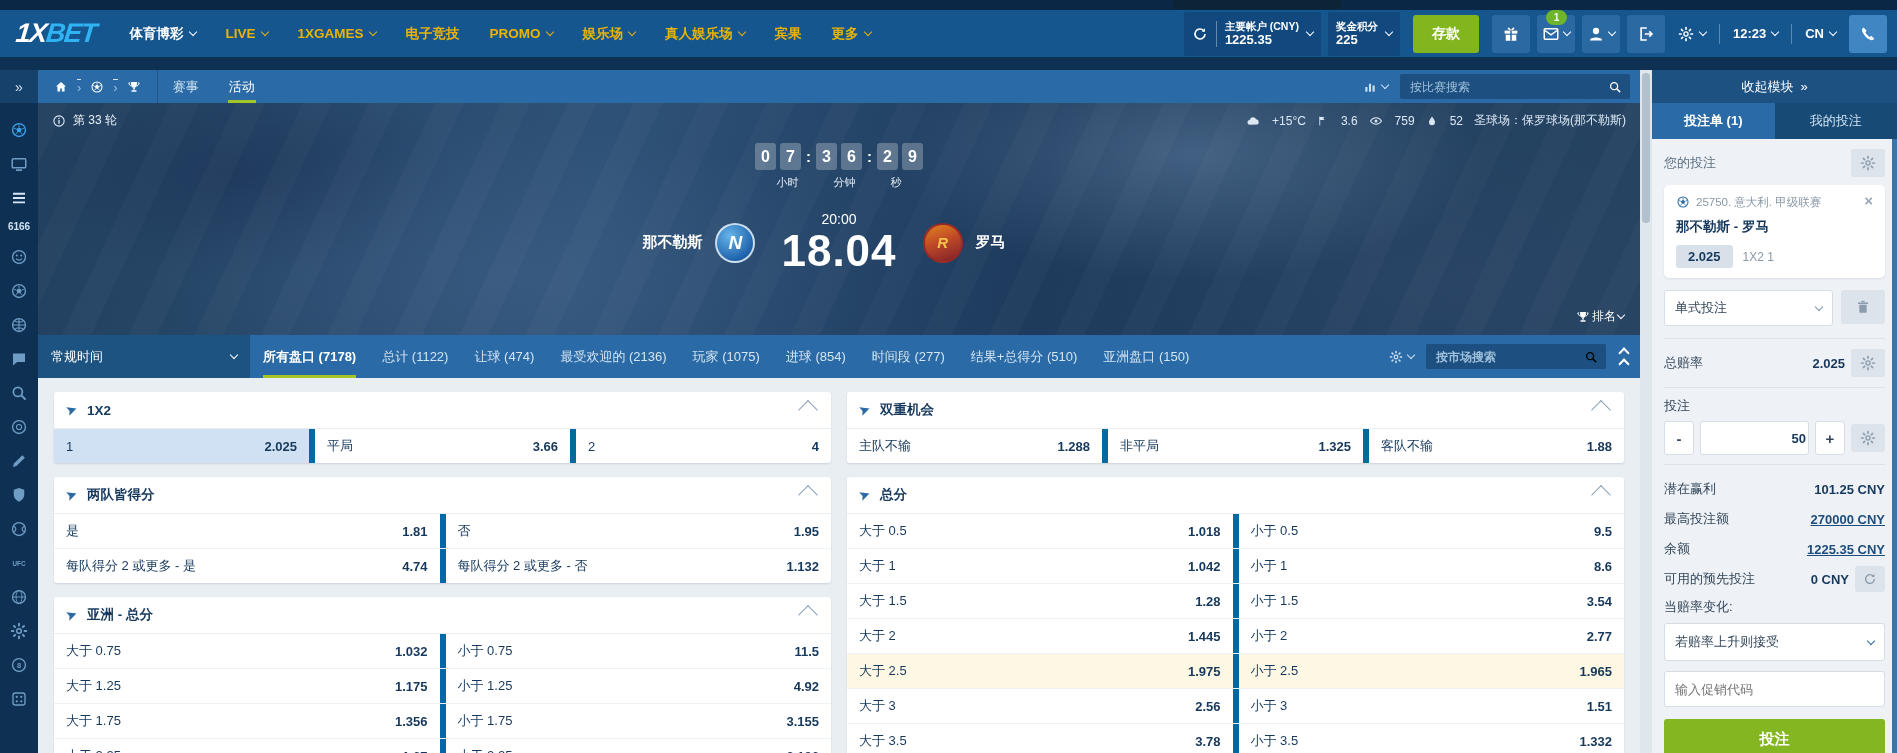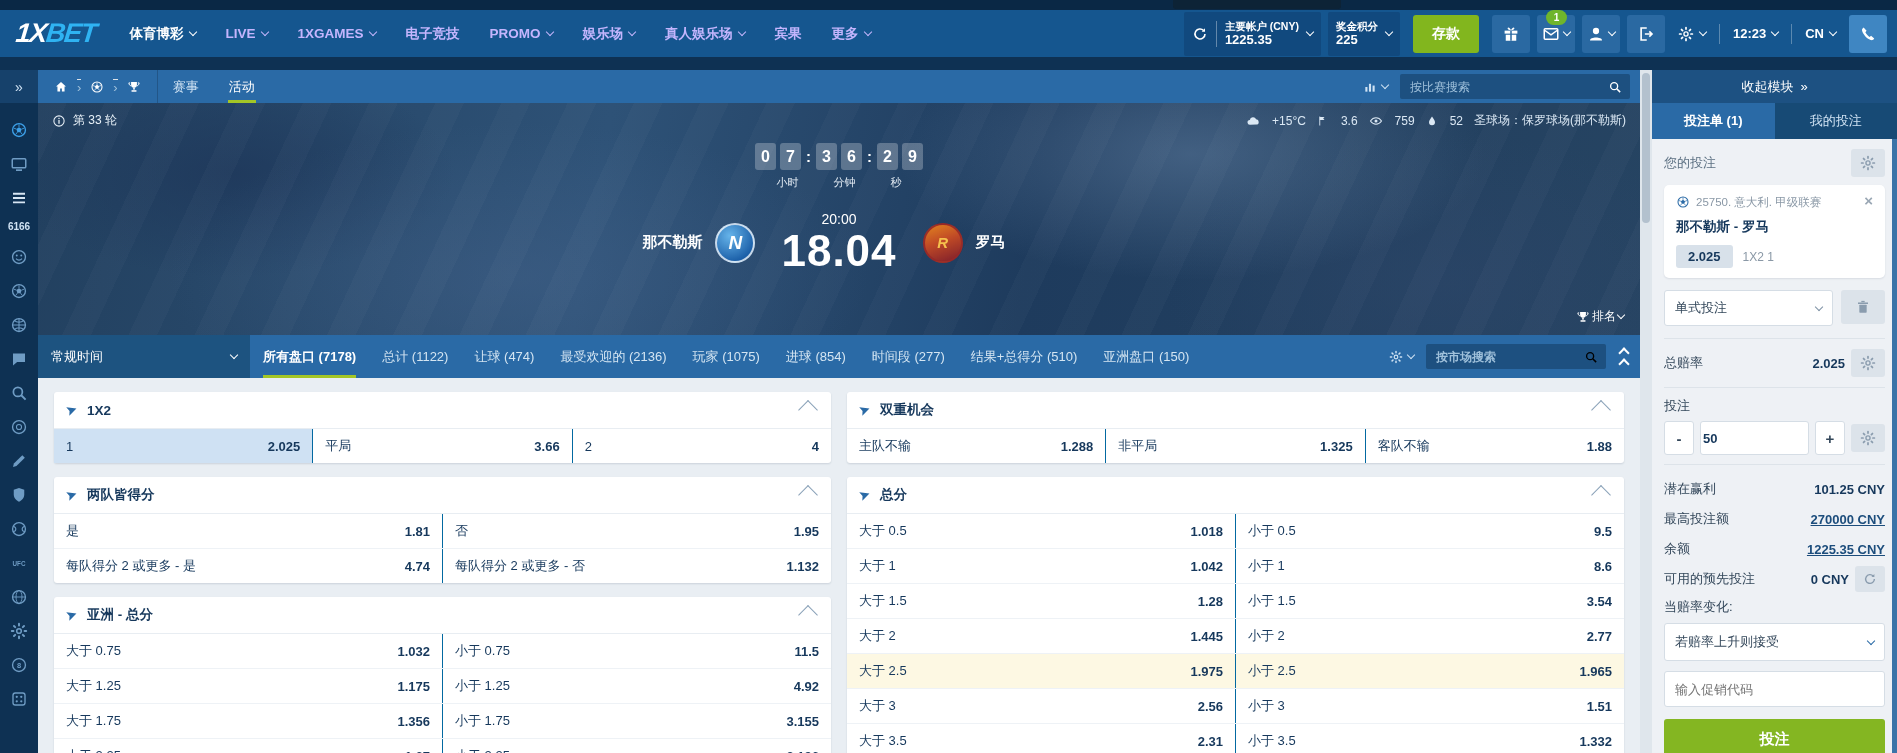--- a/index.html
+++ b/index.html
@@ -10,21 +10,21 @@
   .chv{display:inline-block;width:6px;height:6px;border-right:2px solid currentColor;border-bottom:2px solid currentColor;transform:rotate(45deg);margin-top:-3px}
   .chv.up{transform:rotate(-135deg);margin-top:3px}
   .chv.sm{width:5px;height:5px;border-width:1.5px}
   
   .topstrip{height:10px;background:#0a2845;position:relative}
   .toptip{position:absolute;top:0;left:1173px;width:168px;height:9px;background:#0d2336;border-radius:0 0 3px 3px}
   .navbar{height:47px;background:#15568f;display:flex;align-items:center;padding:0 10px 0 16px}
   .logo{font-style:italic;font-weight:bold;font-size:27px;color:#fff;letter-spacing:-1.5px;margin-right:34px;transform:skewX(-6deg);cursor:pointer}
   .logo .b{color:#2fb3f2}
   .nav-menu{display:flex;gap:30px;align-items:center}
-  .nav-item{color:#c4b5fd;font-size:13.5px;font-weight:bold;display:flex;gap:6px;align-items:center;cursor:pointer;white-space:nowrap}
+  .nav-item{color:#eab308;font-size:13.5px;font-weight:bold;display:flex;gap:6px;align-items:center;cursor:pointer;white-space:nowrap}
   .nav-item.on{color:#fff}
   .nav-right{margin-left:auto;display:flex;align-items:center;gap:7px}
   .acct{background:#11497e;height:44px;display:flex;align-items:center;padding:0 8px;gap:8px;border-radius:2px;cursor:pointer;color:#fff}
   .acct .sepv{width:1px;height:26px;background:rgba(255,255,255,.35)}
   .acct .lab{font-size:10.5px;font-weight:bold;line-height:13px}
   .acct .val{font-size:13px;font-weight:bold;line-height:14px}
   .dep{height:38px;min-width:66px;background:#82b61e;border:none;border-radius:3px;color:#fff;font-weight:bold;font-size:14px;padding:0 14px;cursor:pointer;margin:0 6px}
   .sqico{width:38px;height:38px;border-radius:3px;background:#2a69a2;display:flex;align-items:center;justify-content:center;color:#fff;cursor:pointer;position:relative;gap:4px}
   .sqico.lt{background:#3f86c2}
   .badge{position:absolute;top:-5px;right:8px;min-width:15px;height:15px;border-radius:8px;background:#6fb52c;color:#fff;font-size:10px;font-weight:bold;display:flex;align-items:center;justify-content:center;padding:0 3px}
@@ -91,21 +91,21 @@
   .markets{background:#e9eef3;flex:1;padding:14px 16px 0;display:flex;gap:16px;overflow:hidden}
   .mcol{flex:1;display:flex;flex-direction:column;gap:14px;min-width:0}
   .card{background:#fff;border-radius:3px;box-shadow:0 1px 2px rgba(20,40,70,.14)}
   .card-h{height:36px;display:flex;align-items:center;padding:0 12px;gap:9px;border-bottom:1px solid #e8edf2}
   .card-h .pin{color:#2a6aa6;transform:rotate(-20deg)}
   .card-h .ttl{font-weight:bold;color:#16385c;font-size:13.5px}
   .card-h .up{margin-left:auto;color:#8aa2b8;cursor:pointer;padding:4px}
   .orow{display:flex}
   .orow + .orow{border-top:1px solid #eef2f6}
   .ocell{flex:1;height:34px;display:flex;align-items:center;justify-content:space-between;padding:0 12px;cursor:pointer;min-width:0}
-  .ocell + .ocell{border-left:1px solid #0369a1}
+  .ocell + .ocell{border-left:6px solid #0369a1}
   .ocell .l{color:#16385c;font-size:13px;overflow:hidden;text-overflow:ellipsis;white-space:nowrap}
   .ocell .v{color:#16385c;font-size:13px;font-weight:bold;margin-left:10px}
   .ocell.sel{background:#cfe1f3}
   .ocell.hl{background:#fdf8e3}
   
   .vscroll{width:12px;background:#dfe6ec;position:relative;flex:none}
   .vthumb{position:absolute;top:3px;left:2px;width:8px;height:150px;background:#b3c1ce;border-radius:4px}
   
   .sidebar{width:245px;display:flex;flex-direction:column;background:#eef1f5;flex:none;position:relative}
   .sb-head{height:33px;background:#1d5182;color:#fff;font-size:13px;display:flex;align-items:center;justify-content:center;gap:7px;cursor:pointer}
@@ -126,21 +126,21 @@
   .drop{height:34px;background:#fff;border:1px solid #d5dde5;border-radius:3px;display:flex;align-items:center;justify-content:space-between;padding:0 10px;color:#33475a;cursor:pointer;flex:1;font-size:13px}
   .drop .chv{color:#7d91a5}
   .tbtn{width:44px;height:34px}
   .sep{border-top:1px solid #dde3e9;margin:9px 0}
   .inforow{display:flex;justify-content:space-between;align-items:center;min-height:30px}
   .ival{font-weight:bold;color:#16385c}
   .ival.link{text-decoration:underline;color:#1c4d7c;cursor:pointer}
   .iwrap{display:flex;align-items:center;gap:6px}
   .stakerow{display:flex;gap:6px;align-items:center;margin-top:6px}
   .stp{width:30px;height:34px;background:#fff;border:1px solid #d5dde5;border-radius:3px;color:#33475a;font-weight:bold;font-size:15px;cursor:pointer}
-  .stkin{flex:1;height:34px;border:1px solid #d5dde5;border-radius:3px;text-align:left;font-weight:bold;font-size:13px;color:#16385c;min-width:0;box-sizing:border-box}
+  .stkin{flex:1;height:34px;border:1px solid #d5dde5;border-radius:3px;text-align:right;font-weight:bold;font-size:13px;color:#16385c;min-width:0;box-sizing:border-box}
   .lbl-sm{margin-top:2px}
   .betbtn{height:40px;background:#84b622;border:none;border-radius:3px;color:#fff;font-weight:bold;font-size:15px;width:100%;margin-top:12px;cursor:pointer}
   .sb-scroll{position:absolute;right:0;top:69px;bottom:0;width:5px;background:#3a74a8}
 </style>
 </head>
 <body>
 
 <div class="topstrip">
   <div class="toptip"></div>
 </div>
@@ -818,21 +818,21 @@
                 <span class="v">2.56</span>
               </div>
               <div class="ocell">
                 <span class="l">小于 3</span>
                 <span class="v">1.51</span>
               </div>
             </div>
             <div class="orow">
               <div class="ocell">
                 <span class="l">大于 3.5</span>
-                <span class="v">2.31</span>
+                <span class="v">3.78</span>
               </div>
               <div class="ocell">
                 <span class="l">小于 3.5</span>
                 <span class="v">1.332</span>
               </div>
             </div>
           </div>
         </div>
     </div>
   </div>

